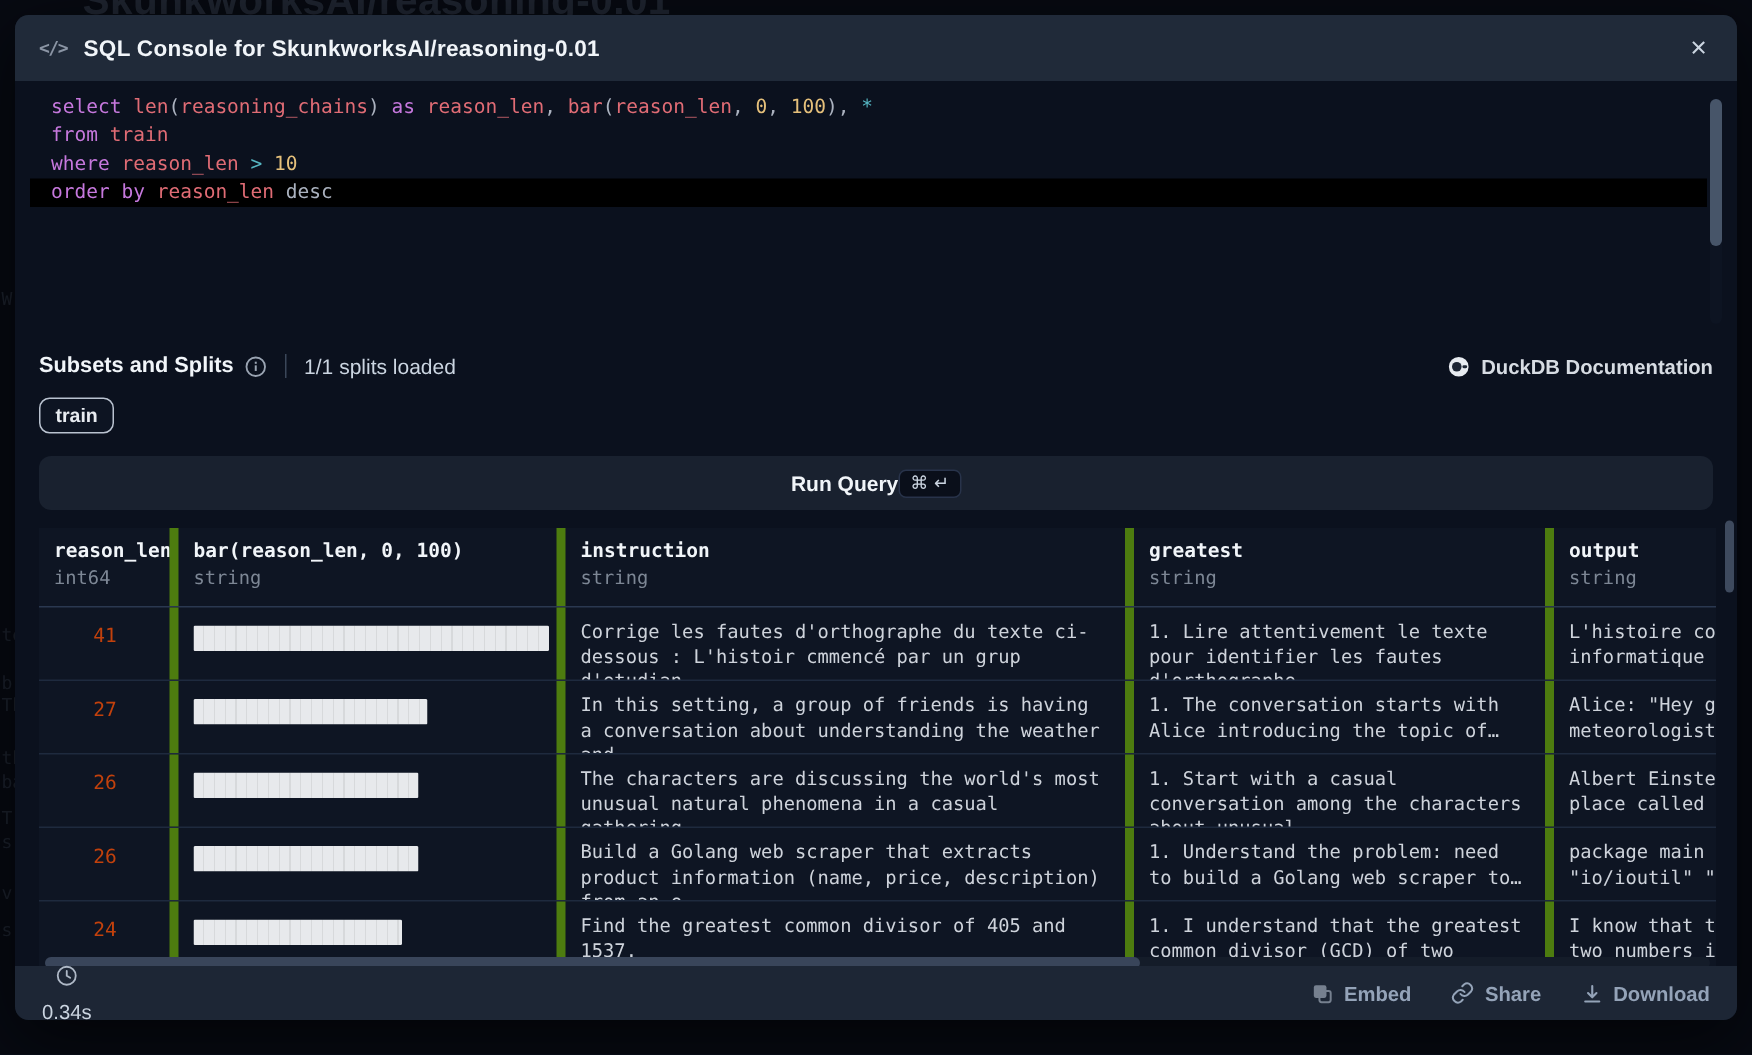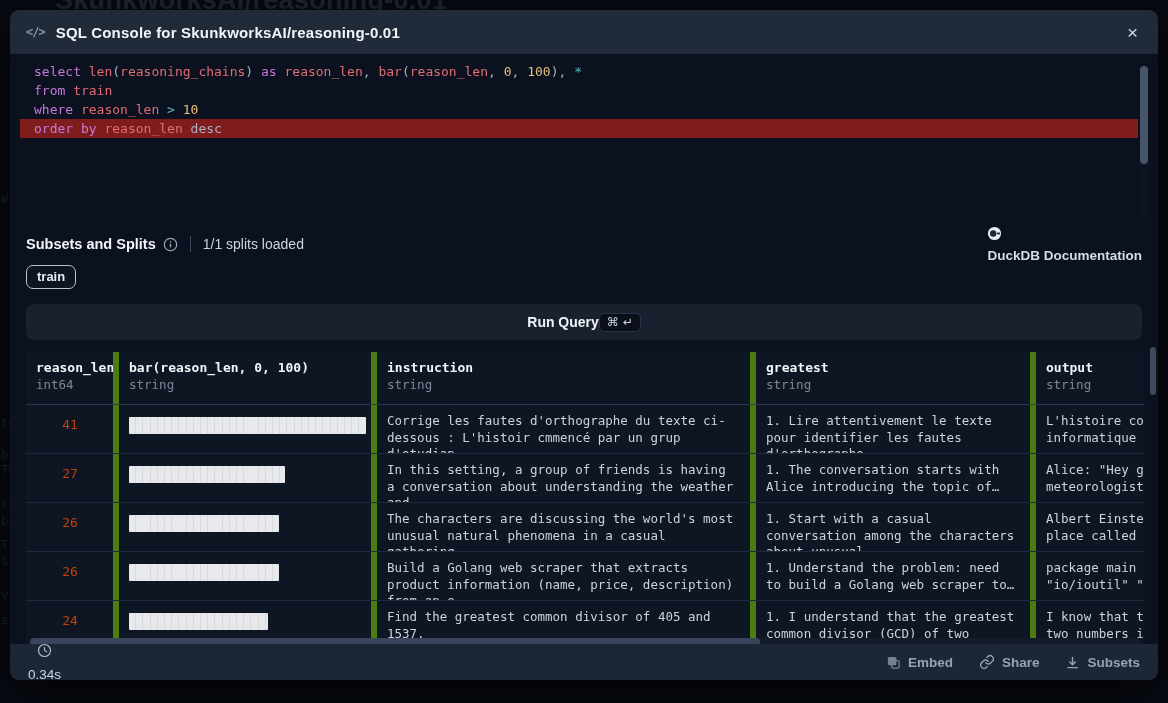--- a/index.html
+++ b/index.html
@@ -21,34 +21,34 @@
   .hdr .codeic { font-family:"DejaVu Sans Mono",monospace; font-size:12px; font-weight:bold;
     color:#8b95a5; letter-spacing:-1px; }
   .hdr .ttl { margin-left:11px; font-size:15px; font-weight:700; color:#f1f5f9; letter-spacing:.2px; }
   .hdr .close { margin-left:auto; color:#cbd5e1; font-size:19px; line-height:1; cursor:pointer;
     padding:2px 4px; }
 
   
   .editor { position:relative; margin:8px 20px 0 10px; height:158px; font-family:"DejaVu Sans Mono","Liberation Mono",monospace;
     font-size:13px; line-height:19px; color:#abb2bf; cursor:text; }
   .cline { padding-left:14px; white-space:pre; }
-  .cline.active { background:#7f1d1d; }
+  .cline.active { background:#000000; }
   .tk-kw { color:#c678dd; } .tk-id { color:#e06c75; } .tk-nu { color:#e5c07b; }
   .tk-op { color:#56b6c2; } .tk-pu { color:#abb2bf; } .tk-pl { color:#abb2bf; }
   .ed-sb { position:absolute; right:-10px; top:4px; width:8px; height:150px; background:#0d1422; border-radius:4px; }
   .ed-sb .th { width:8px; height:98px; background:#475569; border-radius:4px; }
 
   
   .meta { display:flex; align-items:center; padding:0 16px; margin-top:12px; height:24px; }
   .meta .lbl { font-size:14.5px; font-weight:700; color:#f1f5f9; }
   .meta .ic { margin-left:7px; display:inline-flex; }
   .meta .sep { width:1px; height:16px; background:#3b4759; margin:0 12px; }
   .meta .status { font-size:14px; color:#cbd5e1; }
-  .meta .doc { margin-left:auto; display:flex; align-items:flex-start; gap:7px; color:#d7dce3;
-    font-size:13.5px; font-weight:600; cursor:pointer;flex-direction:column; }
+  .meta .doc { margin-left:auto; display:flex; align-items:flex-end; gap:7px; color:#d7dce3;
+    font-size:13.5px; font-weight:600; cursor:pointer; }
 
   .chips { padding:0 16px; margin-top:9px; }
   .chip { display:inline-block; border:1.5px solid #b9c2cf; border-radius:7px; padding:3px 10px 4px;
     font-size:13px; font-weight:600; color:#e8ecf1; background:#0d1422; cursor:pointer; }
 
   .runbar { margin:15px 16px 0; height:36px; background:#19212f; border-radius:8px;
     display:flex; align-items:center; justify-content:center; cursor:pointer; }
   .runbar .rl { font-size:14px; font-weight:700; color:#f1f5f9; }
   .runbar kbd { font-family:"DejaVu Sans",sans-serif; background:#0a0f1a; border:1px solid #28334a;
     border-radius:5px; padding:1px 7px 2px; font-size:12px; color:#cbd5e1; }
@@ -259,17 +259,17 @@
             <path d="M10 13a5 5 0 0 0 7.5.5l3-3a5 5 0 0 0-7-7l-1.7 1.7" fill="none" stroke="#94a3b8" stroke-width="2" stroke-linecap="round"></path>
             <path d="M14 11a5 5 0 0 0-7.5-.5l-3 3a5 5 0 0 0 7 7l1.7-1.7" fill="none" stroke="#94a3b8" stroke-width="2" stroke-linecap="round"></path>
           </svg>
         <span>Share</span>
       </span>
       <span class="fbtn">
         <svg width="15" height="15" viewBox="0 0 16 16">
             <path d="M8 2.5 V10 M5 7.5 L8 10.5 L11 7.5" fill="none" stroke="#94a3b8" stroke-width="1.5" stroke-linecap="round" stroke-linejoin="round"></path>
             <path d="M3 13.5 H13" stroke="#94a3b8" stroke-width="1.5" stroke-linecap="round"></path>
           </svg>
-        <span>Subsets</span>
+        <span>Download</span>
       </span>
     </span>
   </div>
 </div>
 
 </body></html>

